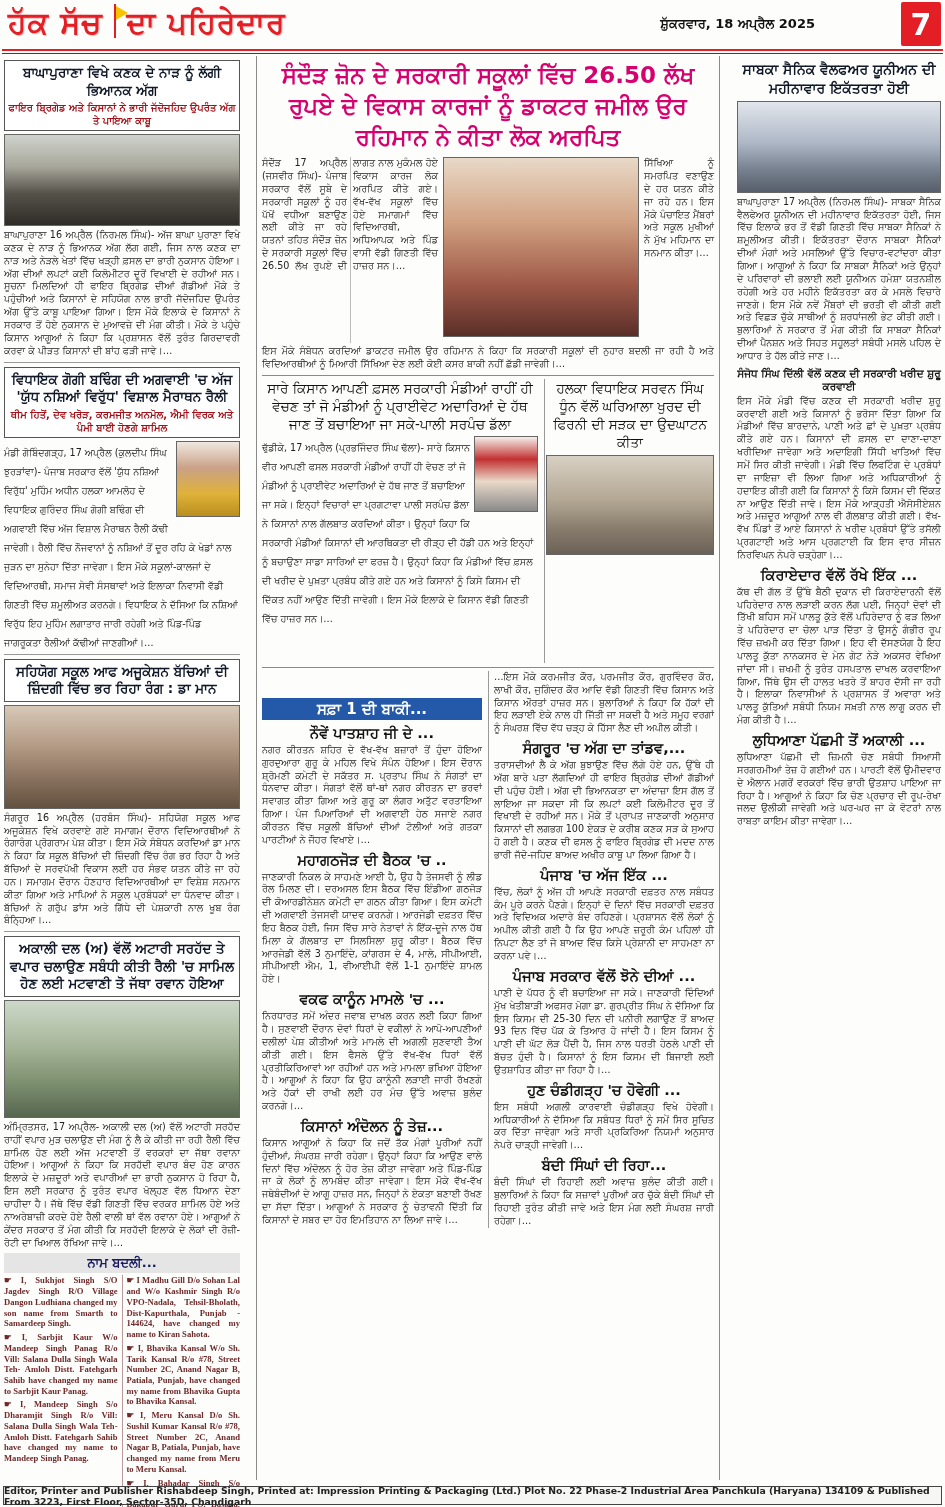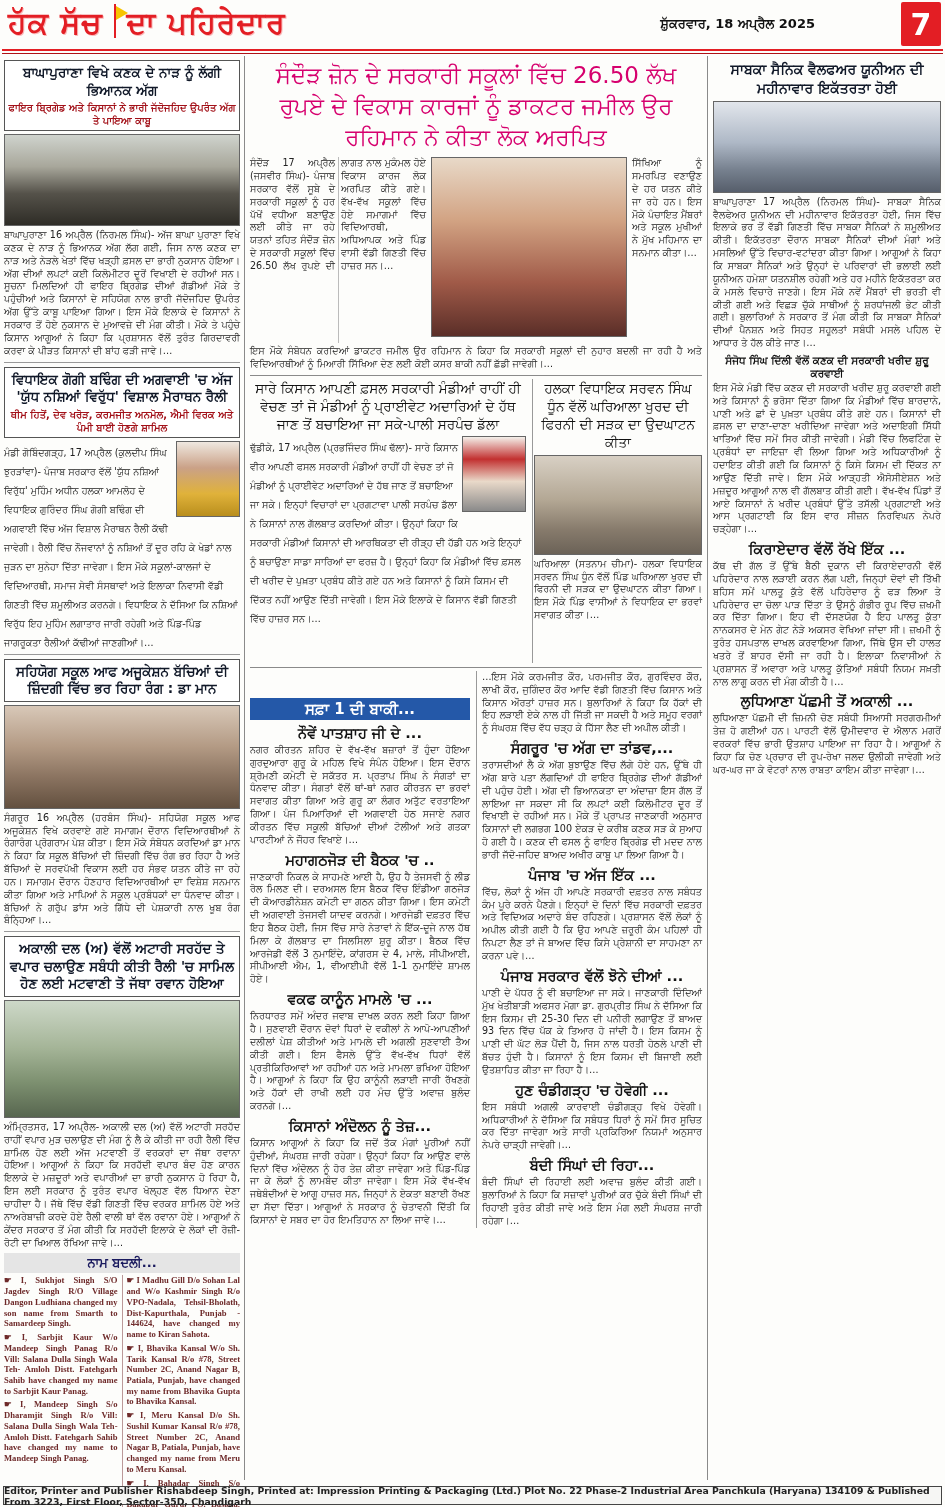--- a/index.html
+++ b/index.html
@@ -16,21 +16,21 @@
   .flag .pole { position:absolute; left:7px; top:0; width:2px; height:34px; background:#e31e24; }
   .flag .pennant { position:absolute; left:9px; top:2px; width:0; height:0;
                    border-top:7px solid transparent; border-bottom:7px solid transparent; border-left:12px solid #f7c400; }
   .hdr-date { position:absolute; right:130px; top:16px; font-size:13px; font-weight:bold; color:#111; }
   .pageno { position:absolute; right:4px; top:2px; width:40px; height:44px; background:#e31e24;
             color:#fff; font-size:30px; font-weight:bold; display:flex; align-items:center; justify-content:center;
             border-radius:2px; }
   .rule2 { height:5px; border-top:2px solid #e31e24; border-bottom:1px solid #b01116; margin:0 2px; }
 
   
-  .main { display:flex; height:1428px; padding:2px; gap:0; }
+  .main { display:flex; height:1428px; padding:2px; gap:12px; }
   .col-l { width:242px; padding:2px 4px 2px 2px; }
   .col-c { width:464px; padding:2px 5px; border-left:1px solid #8a8a8a; border-right:1px solid #8a8a8a; }
   .col-r { flex:1; padding:2px 2px 2px 5px; }
 
   .hl-box { border:1px solid #555; padding:3px 2px; text-align:center; margin:2px 0 3px 0; background:#fff; }
   .hl { font-size:13.5px; font-weight:bold; color:#101828; line-height:1.3; }
   .sub-red { font-size:10px; font-weight:bold; color:#a3121a; line-height:1.3; margin-top:2px; }
   .body { font-size:9.6px; line-height:1.34; text-align:justify; color:#222; }
   .photo { width:100%; border:1px solid #666; margin:2px 0 3px 0; }
   .divider { border-top:1px solid #999; margin:4px 0; }
@@ -39,21 +39,21 @@
   .p-school  { height:104px; background:linear-gradient(180deg,#d8c8b8 0%,#b39a84 40%,#8a7360 70%,#63503f 100%); }
   .p-rally   { height:118px; background:linear-gradient(180deg,#cdd8c8 0%,#a5b598 40%,#7d9070 70%,#57664f 100%); }
   .p-inaug   { height:178px; background:linear-gradient(180deg,#e8d9c8 0%,#d2a383 35%,#a05a48 70%,#5a2e28 100%); }
   .p-group-r { height:92px;  background:linear-gradient(180deg,#e2e6ec 0%,#aeb8c6 45%,#77818f 75%,#565e6b 100%); }
   .p-road    { height:100px; background:linear-gradient(180deg,#d8d0c4 0%,#b3a794 45%,#877b6c 75%,#6b6257 100%); }
   .portrait  { float:right; width:64px; height:76px; border:1px solid #666; margin:0 0 2px 4px; }
   .pt-yellow { background:linear-gradient(180deg,#efe8e0 0%,#caa187 35%,#e0b23a 70%,#b98e1d 100%); }
   .pt-red    { background:linear-gradient(180deg,#f4f0ea 0%,#c23030 30%,#e9d9c9 60%,#8a8a8a 100%); }
 
   
-  .main-hl { font-size:23px; font-weight:normal; color:#d6006e; text-align:center; line-height:1.35; padding:2px 4px 4px 4px; }
+  .main-hl { font-size:23px; font-weight:bold; color:#d6006e; text-align:center; line-height:1.35; padding:2px 4px 4px 4px; }
   .main-art { display:flex; gap:5px; height:186px; }
   .main-art .t2 { width:176px; column-count:2; column-gap:6px; column-rule:1px solid #bbb; }
   .main-art .ph { width:196px; height:180px; border:1px solid #666; flex:none; }
   .main-art .t1 { flex:1; }
   .band2 { display:flex; gap:6px; border-top:1px solid #8a8a8a; margin-top:4px; padding-top:3px; height:288px; }
   .band2 .b2l { width:276px; }
   .band2 .b2r { flex:1; border-left:1px solid #999; padding-left:1px; }
   .b2-hl { font-size:13.5px; font-weight:normal; text-align:center; color:#111; line-height:1.35; margin-bottom:3px; }
   .band3 { display:flex; gap:6px; border-top:1px solid #8a8a8a; margin-top:4px; padding-top:3px; }
   .band3 .b3col { width:223px; }
@@ -174,21 +174,20 @@
         <div class="b2l">
           <div class="b2-hl">ਸਾਰੇ ਕਿਸਾਨ ਆਪਣੀ ਫ਼ਸਲ ਸਰਕਾਰੀ ਮੰਡੀਆਂ ਰਾਹੀਂ ਹੀ ਵੇਚਣ ਤਾਂ ਜੋ ਮੰਡੀਆਂ ਨੂੰ ਪ੍ਰਾਈਵੇਟ ਅਦਾਰਿਆਂ ਦੇ ਹੱਥ ਜਾਣ ਤੋਂ ਬਚਾਇਆ ਜਾ ਸਕੇ-ਪਾਲੀ ਸਰਪੰਚ ਡੱਲਾ</div>
           <div>
             <span class="portrait pt-red"></span>
             <span class="body">ਢੁੱਡੀਕੇ, 17 ਅਪ੍ਰੈਲ (ਪ੍ਰਭਜਿੰਦਰ ਸਿੰਘ ਢੱਲਾ)- ਸਾਰੇ ਕਿਸਾਨ ਵੀਰ ਆਪਣੀ ਫਸਲ ਸਰਕਾਰੀ ਮੰਡੀਆਂ ਰਾਹੀਂ ਹੀ ਵੇਚਣ ਤਾਂ ਜੋ ਮੰਡੀਆਂ ਨੂੰ ਪ੍ਰਾਈਵੇਟ ਅਦਾਰਿਆਂ ਦੇ ਹੱਥ ਜਾਣ ਤੋਂ ਬਚਾਇਆ ਜਾ ਸਕੇ। ਇਨ੍ਹਾਂ ਵਿਚਾਰਾਂ ਦਾ ਪ੍ਰਗਟਾਵਾ ਪਾਲੀ ਸਰਪੰਚ ਡੱਲਾ ਨੇ ਕਿਸਾਨਾਂ ਨਾਲ ਗੱਲਬਾਤ ਕਰਦਿਆਂ ਕੀਤਾ। ਉਨ੍ਹਾਂ ਕਿਹਾ ਕਿ ਸਰਕਾਰੀ ਮੰਡੀਆਂ ਕਿਸਾਨਾਂ ਦੀ ਆਰਥਿਕਤਾ ਦੀ ਰੀੜ੍ਹ ਦੀ ਹੱਡੀ ਹਨ ਅਤੇ ਇਨ੍ਹਾਂ ਨੂੰ ਬਚਾਉਣਾ ਸਾਡਾ ਸਾਰਿਆਂ ਦਾ ਫਰਜ਼ ਹੈ। ਉਨ੍ਹਾਂ ਕਿਹਾ ਕਿ ਮੰਡੀਆਂ ਵਿੱਚ ਫ਼ਸਲ ਦੀ ਖਰੀਦ ਦੇ ਪੁਖ਼ਤਾ ਪ੍ਰਬੰਧ ਕੀਤੇ ਗਏ ਹਨ ਅਤੇ ਕਿਸਾਨਾਂ ਨੂੰ ਕਿਸੇ ਕਿਸਮ ਦੀ ਦਿੱਕਤ ਨਹੀਂ ਆਉਣ ਦਿੱਤੀ ਜਾਵੇਗੀ। ਇਸ ਮੌਕੇ ਇਲਾਕੇ ਦੇ ਕਿਸਾਨ ਵੱਡੀ ਗਿਣਤੀ ਵਿੱਚ ਹਾਜ਼ਰ ਸਨ।…</span>
           </div>
         </div>
         <div class="b2r">
           <div class="b2-hl">ਹਲਕਾ ਵਿਧਾਇਕ ਸਰਵਨ ਸਿੰਘ ਧੂੰਨ ਵੱਲੋਂ ਘਰਿਆਲਾ ਖੁਰਦ ਦੀ ਫਿਰਨੀ ਦੀ ਸੜਕ ਦਾ ਉਦਘਾਟਨ ਕੀਤਾ</div>
           <div class="photo p-road"></div>
-          <div class="body">ਘਰਿਆਲਾ (ਸਤਨਾਮ ਚੀਮਾ)- ਹਲਕਾ ਵਿਧਾਇਕ ਸਰਵਨ ਸਿੰਘ ਧੂੰਨ ਵੱਲੋਂ ਪਿੰਡ ਘਰਿਆਲਾ ਖੁਰਦ ਦੀ ਫਿਰਨੀ ਦੀ ਸੜਕ ਦਾ ਉਦਘਾਟਨ ਕੀਤਾ ਗਿਆ। ਇਸ ਮੌਕੇ ਪਿੰਡ ਵਾਸੀਆਂ ਨੇ ਵਿਧਾਇਕ ਦਾ ਭਰਵਾਂ ਸਵਾਗਤ ਕੀਤਾ।…</div>
         </div>
       </div>
 
       <div class="band3">
         <div class="b3col">
           <div class="bluebar">ਸਫ਼ਾ 1 ਦੀ ਬਾਕੀ...</div>
           <div class="cont-hl">ਨੌਵੇਂ ਪਾਤਸ਼ਾਹ ਜੀ ਦੇ ...</div>
           <div class="body">ਨਗਰ ਕੀਰਤਨ ਸ਼ਹਿਰ ਦੇ ਵੱਖ-ਵੱਖ ਬਜ਼ਾਰਾਂ ਤੋਂ ਹੁੰਦਾ ਹੋਇਆ ਗੁਰਦੁਆਰਾ ਗੁਰੂ ਕੇ ਮਹਿਲ ਵਿਖੇ ਸੰਪੰਨ ਹੋਇਆ। ਇਸ ਦੌਰਾਨ ਸ਼੍ਰੋਮਣੀ ਕਮੇਟੀ ਦੇ ਸਕੱਤਰ ਸ. ਪ੍ਰਤਾਪ ਸਿੰਘ ਨੇ ਸੰਗਤਾਂ ਦਾ ਧੰਨਵਾਦ ਕੀਤਾ। ਸੰਗਤਾਂ ਵੱਲੋਂ ਥਾਂ-ਥਾਂ ਨਗਰ ਕੀਰਤਨ ਦਾ ਭਰਵਾਂ ਸਵਾਗਤ ਕੀਤਾ ਗਿਆ ਅਤੇ ਗੁਰੂ ਕਾ ਲੰਗਰ ਅਤੁੱਟ ਵਰਤਾਇਆ ਗਿਆ। ਪੰਜ ਪਿਆਰਿਆਂ ਦੀ ਅਗਵਾਈ ਹੇਠ ਸਜਾਏ ਨਗਰ ਕੀਰਤਨ ਵਿੱਚ ਸਕੂਲੀ ਬੱਚਿਆਂ ਦੀਆਂ ਟੋਲੀਆਂ ਅਤੇ ਗਤਕਾ ਪਾਰਟੀਆਂ ਨੇ ਜੌਹਰ ਵਿਖਾਏ।…</div>
           <div class="cont-hl">ਮਹਾਗਠਜੋੜ ਦੀ ਬੈਠਕ 'ਚ ..</div>
           <div class="body">ਜਾਣਕਾਰੀ ਨਿਕਲ ਕੇ ਸਾਹਮਣੇ ਆਈ ਹੈ, ਉਹ ਹੈ ਤੇਜਸਵੀ ਨੂੰ ਲੀਡ ਰੋਲ ਮਿਲਣ ਦੀ। ਦਰਅਸਲ ਇਸ ਬੈਠਕ ਵਿੱਚ ਇੰਡੀਆ ਗਠਜੋੜ ਦੀ ਕੋਆਰਡੀਨੇਸ਼ਨ ਕਮੇਟੀ ਦਾ ਗਠਨ ਕੀਤਾ ਗਿਆ। ਇਸ ਕਮੇਟੀ ਦੀ ਅਗਵਾਈ ਤੇਜਸਵੀ ਯਾਦਵ ਕਰਨਗੇ। ਆਰਜੇਡੀ ਦਫ਼ਤਰ ਵਿੱਚ ਇਹ ਬੈਠਕ ਹੋਈ, ਜਿਸ ਵਿੱਚ ਸਾਰੇ ਨੇਤਾਵਾਂ ਨੇ ਇੱਕ-ਦੂਜੇ ਨਾਲ ਹੱਥ ਮਿਲਾ ਕੇ ਗੱਲਬਾਤ ਦਾ ਸਿਲਸਿਲਾ ਸ਼ੁਰੂ ਕੀਤਾ। ਬੈਠਕ ਵਿੱਚ ਆਰਜੇਡੀ ਵੱਲੋਂ 3 ਨੁਮਾਇੰਦੇ, ਕਾਂਗਰਸ ਦੇ 4, ਮਾਲੇ, ਸੀਪੀਆਈ, ਸੀਪੀਆਈ ਐਮ, 1, ਵੀਆਈਪੀ ਵੱਲੋਂ 1-1 ਨੁਮਾਇੰਦੇ ਸ਼ਾਮਲ ਹੋਏ।</div>

